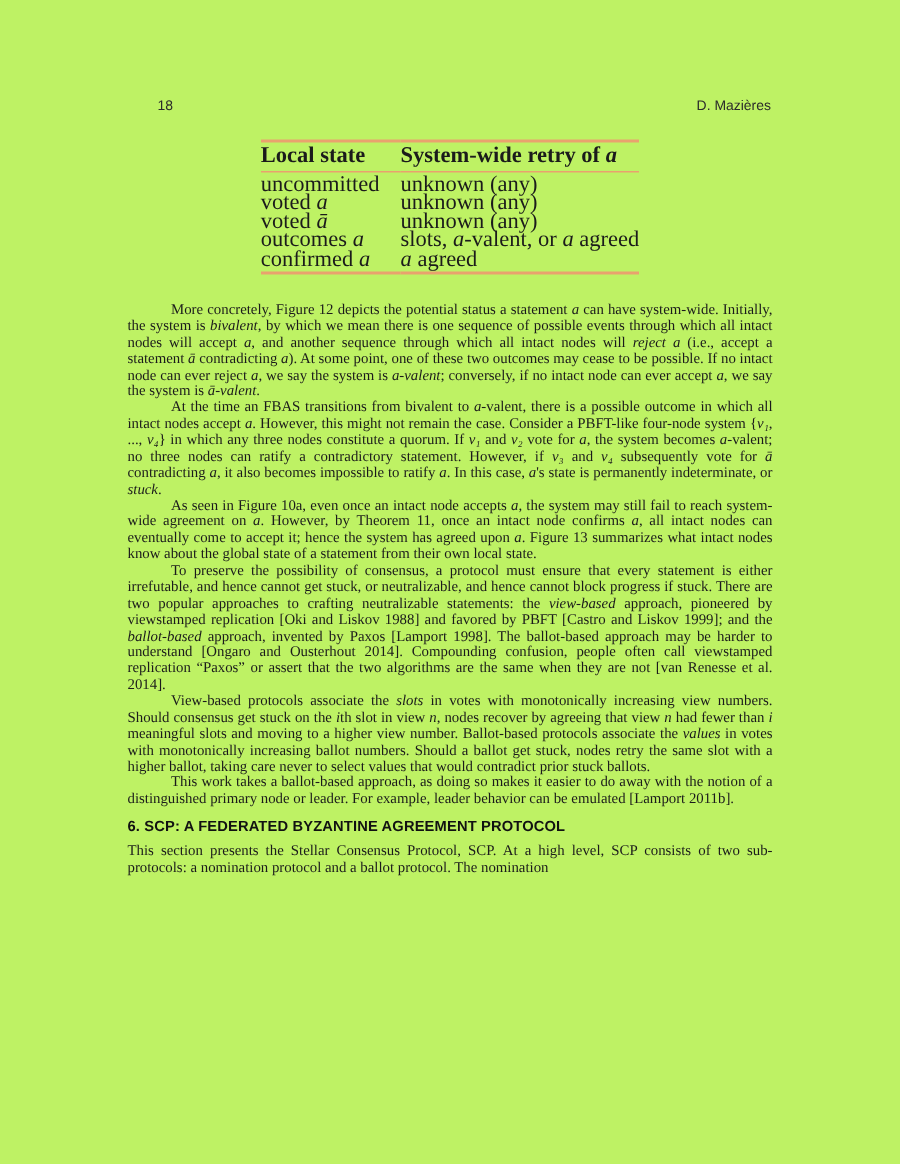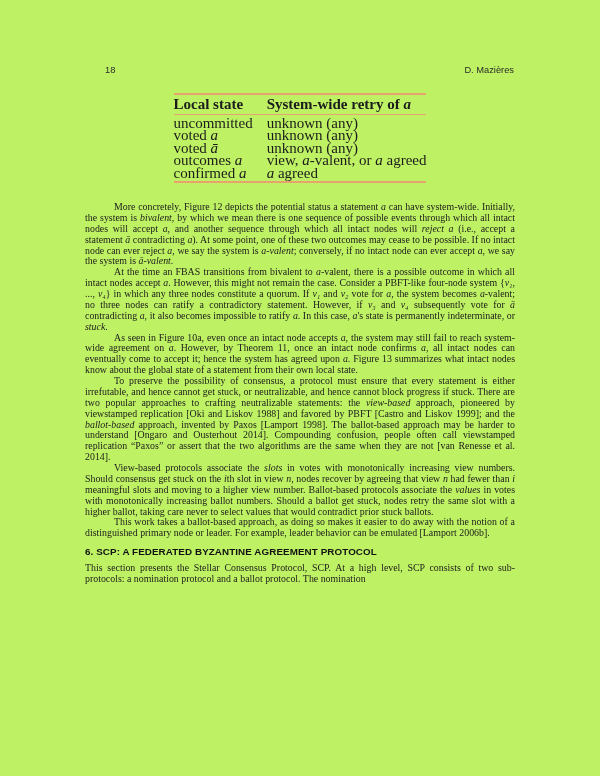--- a/index.html
+++ b/index.html
@@ -113,38 +113,38 @@
           <tr>
             <td><span>voted </span><span class="it">a</span></td>
             <td><span>unknown (any)</span></td>
           </tr>
           <tr>
             <td><span>voted </span><span class="it">ā</span></td>
             <td><span>unknown (any)</span></td>
           </tr>
           <tr>
             <td><span>outcomes </span><span class="it">a</span></td>
-            <td><span>view, </span><span class="it">a</span><span>-valent, or </span><span class="it">a</span><span> agreed</span></td>
+            <td><span>slots, </span><span class="it">a</span><span>-valent, or </span><span class="it">a</span><span> agreed</span></td>
           </tr>
           <tr>
             <td><span>confirmed </span><span class="it">a</span></td>
             <td><span class="it">a</span><span> agreed</span></td>
           </tr>
         </tbody>
     </table>
   </div>
 
   <div class="text-column">
     <div>
         <p class="para indent"><span>More concretely, Figure 12 depicts the potential status a statement </span><span class="it">a</span><span> can have system-wide. Initially, the system is </span><span class="it">bivalent</span><span>, by which we mean there is one sequence of possible events through which all intact nodes will accept </span><span class="it">a</span><span>, and another sequence through which all intact nodes will </span><span class="it">reject a</span><span> (i.e., accept a statement </span><span class="it">ā</span><span> contradicting </span><span class="it">a</span><span>). At some point, one of these two outcomes may cease to be possible. If no intact node can ever reject </span><span class="it">a</span><span>, we say the system is </span><span class="it">a-valent</span><span>; conversely, if no intact node can ever accept </span><span class="it">a</span><span>, we say the system is </span><span class="it">ā-valent</span><span>.</span></p>
         <p class="para indent"><span>At the time an FBAS transitions from bivalent to </span><span class="it">a</span><span>-valent, there is a possible outcome in which all intact nodes accept </span><span class="it">a</span><span>. However, this might not remain the case. Consider a PBFT-like four-node system {</span><span class="it">v₁</span><span>, ..., </span><span class="it">v₄</span><span>} in which any three nodes constitute a quorum. If </span><span class="it">v₁</span><span> and </span><span class="it">v₂</span><span> vote for </span><span class="it">a</span><span>, the system becomes </span><span class="it">a</span><span>-valent; no three nodes can ratify a contradictory statement. However, if </span><span class="it">v₃</span><span> and </span><span class="it">v₄</span><span> subsequently vote for </span><span class="it">ā</span><span> contradicting </span><span class="it">a</span><span>, it also becomes impossible to ratify </span><span class="it">a</span><span>. In this case, </span><span class="it">a</span><span>'s state is permanently indeterminate, or </span><span class="it">stuck</span><span>.</span></p>
         <p class="para indent"><span>As seen in Figure 10a, even once an intact node accepts </span><span class="it">a</span><span>, the system may still fail to reach system-wide agreement on </span><span class="it">a</span><span>. However, by Theorem 11, once an intact node confirms </span><span class="it">a</span><span>, all intact nodes can eventually come to accept it; hence the system has agreed upon </span><span class="it">a</span><span>. Figure 13 summarizes what intact nodes know about the global state of a statement from their own local state.</span></p>
         <p class="para indent"><span>To preserve the possibility of consensus, a protocol must ensure that every statement is either irrefutable, and hence cannot get stuck, or neutralizable, and hence cannot block progress if stuck. There are two popular approaches to crafting neutralizable statements: the </span><span class="it">view-based</span><span> approach, pioneered by viewstamped replication [Oki and Liskov 1988] and favored by PBFT [Castro and Liskov 1999]; and the </span><span class="it">ballot-based</span><span> approach, invented by Paxos [Lamport 1998]. The ballot-based approach may be harder to understand [Ongaro and Ousterhout 2014]. Compounding confusion, people often call viewstamped replication “Paxos” or assert that the two algorithms are the same when they are not [van Renesse et al. 2014].</span></p>
         <p class="para indent"><span>View-based protocols associate the </span><span class="it">slots</span><span> in votes with monotonically increasing view numbers. Should consensus get stuck on the </span><span class="it">i</span><span>th slot in view </span><span class="it">n</span><span>, nodes recover by agreeing that view </span><span class="it">n</span><span> had fewer than </span><span class="it">i</span><span> meaningful slots and moving to a higher view number. Ballot-based protocols associate the </span><span class="it">values</span><span> in votes with monotonically increasing ballot numbers. Should a ballot get stuck, nodes retry the same slot with a higher ballot, taking care never to select values that would contradict prior stuck ballots.</span></p>
-        <p class="para indent"><span>This work takes a ballot-based approach, as doing so makes it easier to do away with the notion of a distinguished primary node or leader. For example, leader behavior can be emulated [Lamport 2006b].</span></p>
+        <p class="para indent"><span>This work takes a ballot-based approach, as doing so makes it easier to do away with the notion of a distinguished primary node or leader. For example, leader behavior can be emulated [Lamport 2011b].</span></p>
       </div>
     <h2 class="section-heading">6. SCP: A FEDERATED BYZANTINE AGREEMENT PROTOCOL</h2>
     <div>
         <p class="para"><span>This section presents the Stellar Consensus Protocol, SCP. At a high level, SCP consists of two sub-protocols: a nomination protocol and a ballot protocol. The nomination</span></p>
       </div>
   </div>
 
 </div>
 
 </body></html>

